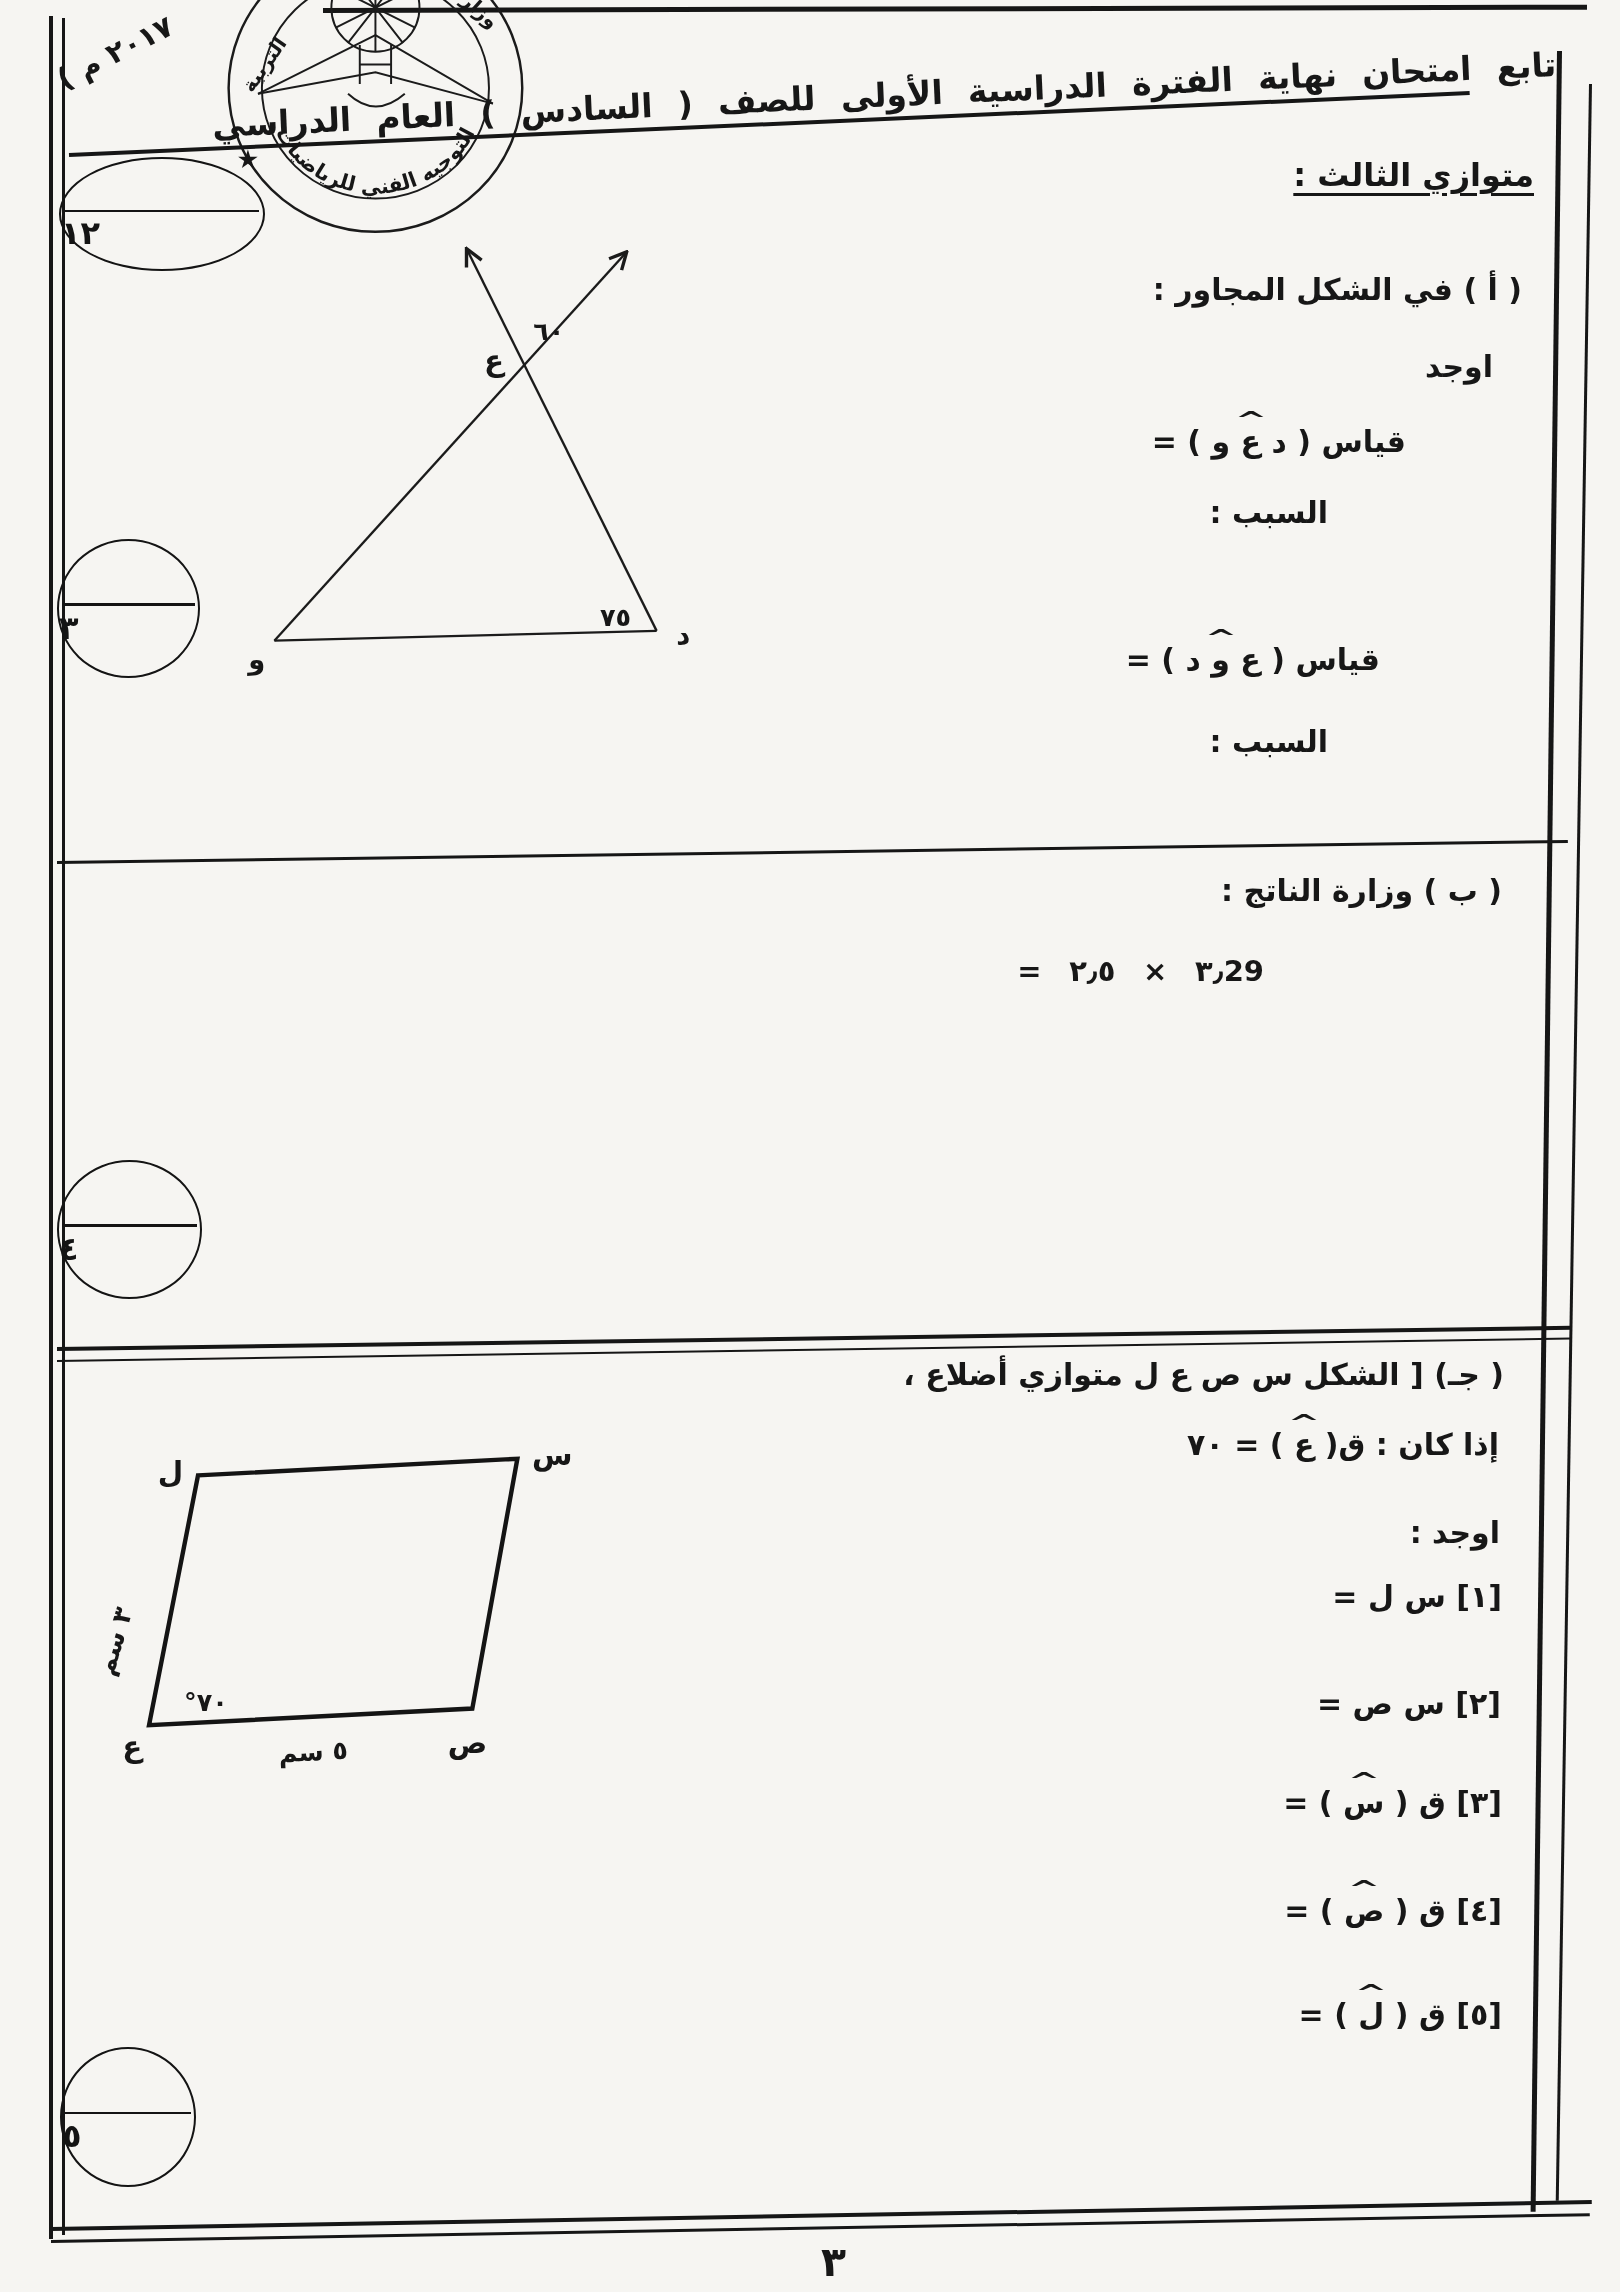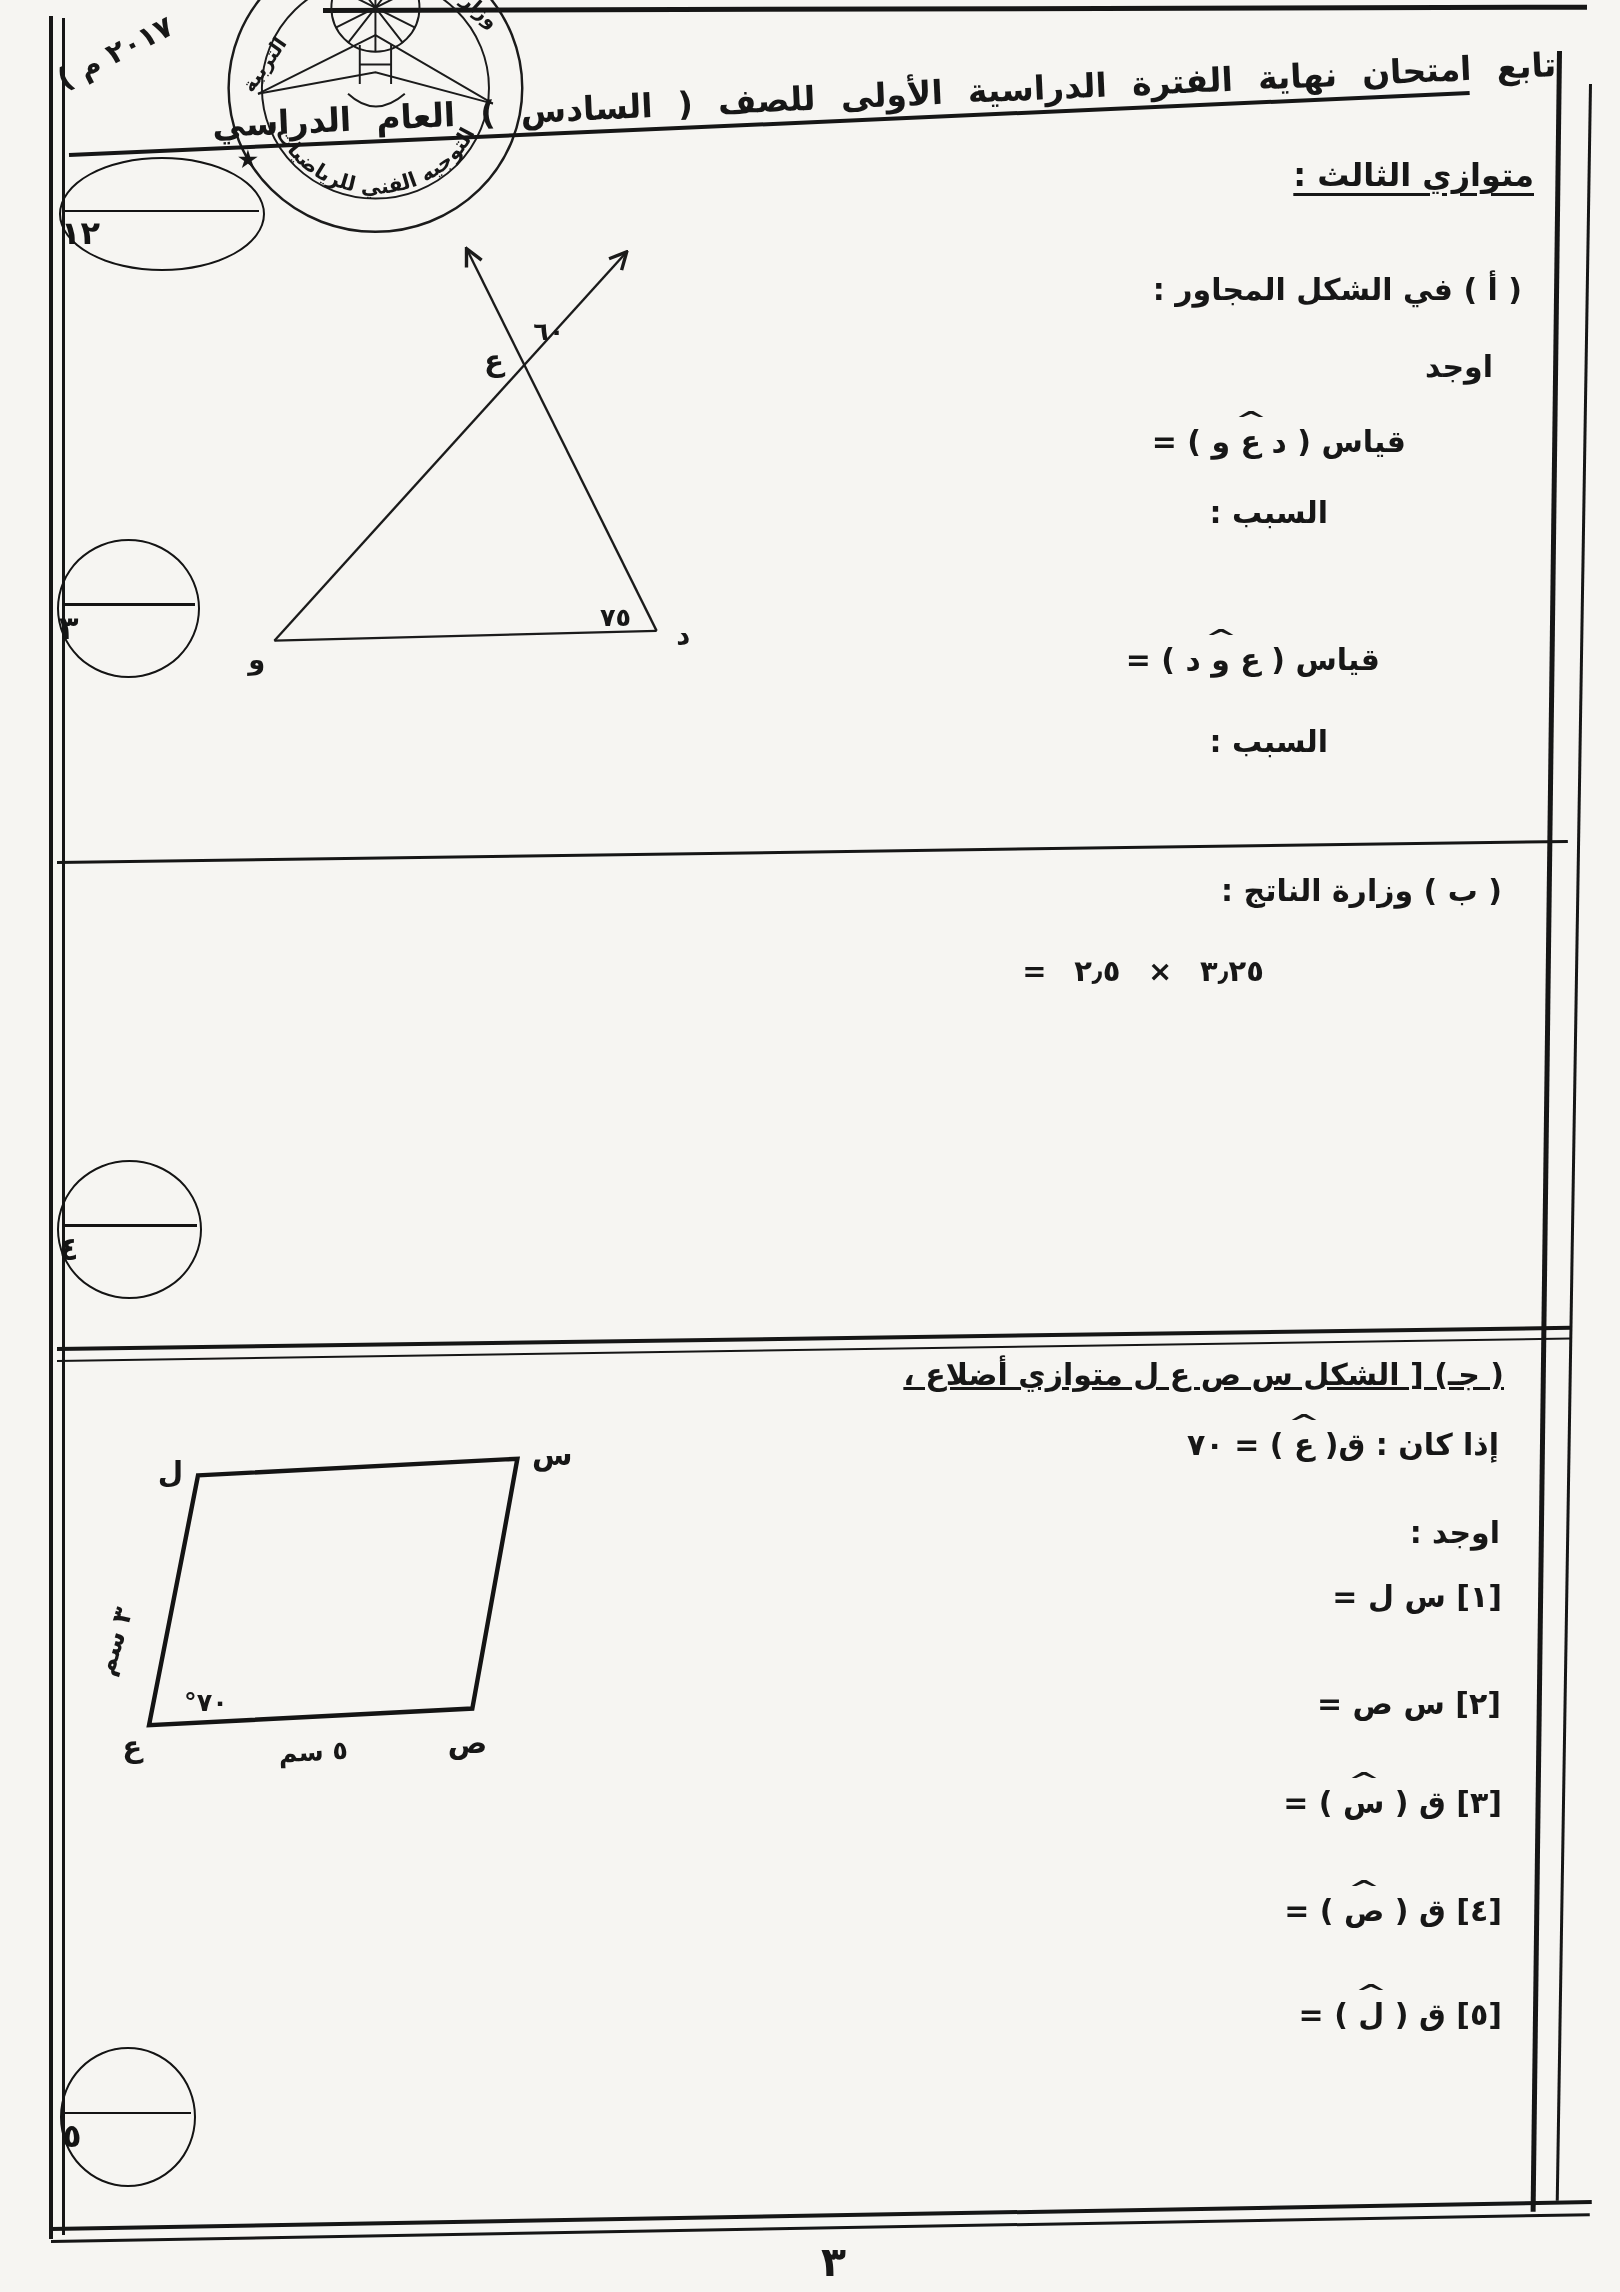--- a/index.html
+++ b/index.html
@@ -104,23 +104,23 @@
     <line x1="40" y1="421" x2="398" y2="26" stroke="#1b1b1b" stroke-width="2.4" marker-end="url(#arrow)"></line>
     <line x1="430" y1="411" x2="237" y2="23" stroke="#1b1b1b" stroke-width="2.4" marker-end="url(#arrow)"></line>
     <text x="264" y="146" font-size="30" text-anchor="middle">ع</text>
     <text x="320" y="114" font-size="26" text-anchor="middle">٦٠</text>
     <text x="388" y="406" font-size="26" text-anchor="middle">٧٥</text>
     <text x="450" y="424" font-size="28" text-anchor="start">د</text>
     <text x="22" y="450" font-size="28" text-anchor="middle">و</text>
   </svg>
 
   <div class="t" style="right:118px;top:872px;">( ب ) وزارة الناتج  :</div>
-  <div class="t expr" style="right:356px;top:953px;font-size:29px;">٣٫٢٥  ×  ٢٫٥   =</div>
+  <div class="t expr" style="right:356px;top:953px;font-size:29px;">٣٫29  ×  ٢٫٥   =</div>
 
-  <div class="t" style="right:116px;top:1356px;text-decoration:underline;">( جـ) [  الشكل  س ص ع ل   متوازي أضلاع  ،</div>
+  <div class="t" style="right:116px;top:1356px;">( جـ) [  الشكل  س ص ع ل   متوازي أضلاع  ،</div>
   <div class="t" style="right:121px;top:1426px;">إذا كان : ق( <span class="hat"><span class="hat-mark">^</span><span>ع</span></span> )  =  ٧٠</div>
   <div class="t" style="right:120px;top:1514px;">اوجد   :</div>
   <div class="t" style="right:118px;top:1578px;">[١]  س ل   =</div>
   <div class="t" style="right:119px;top:1678px;margin-top:7px;">[٢]  س ص   =</div>
   <div class="t" style="right:118px;top:1784px;">[٣]  ق ( <span class="hat"><span class="hat-mark">^</span><span>س</span></span> )   =</div>
   <div class="t" style="right:118px;top:1892px;">[٤]  ق ( <span class="hat"><span class="hat-mark">^</span><span>ص</span></span> )   =</div>
   <div class="t" style="right:118px;top:1996px;">[٥]  ق ( <span class="hat"><span class="hat-mark">^</span><span>ل</span></span> )   =</div>
 
   <svg viewBox="0 0 490 370" style="left:103px;top:1433px;width:480px;height:363px;">
     <polygon points="97,43 423,26 377,281 47,298" fill="none" stroke="#141414" stroke-width="4.5"></polygon>

